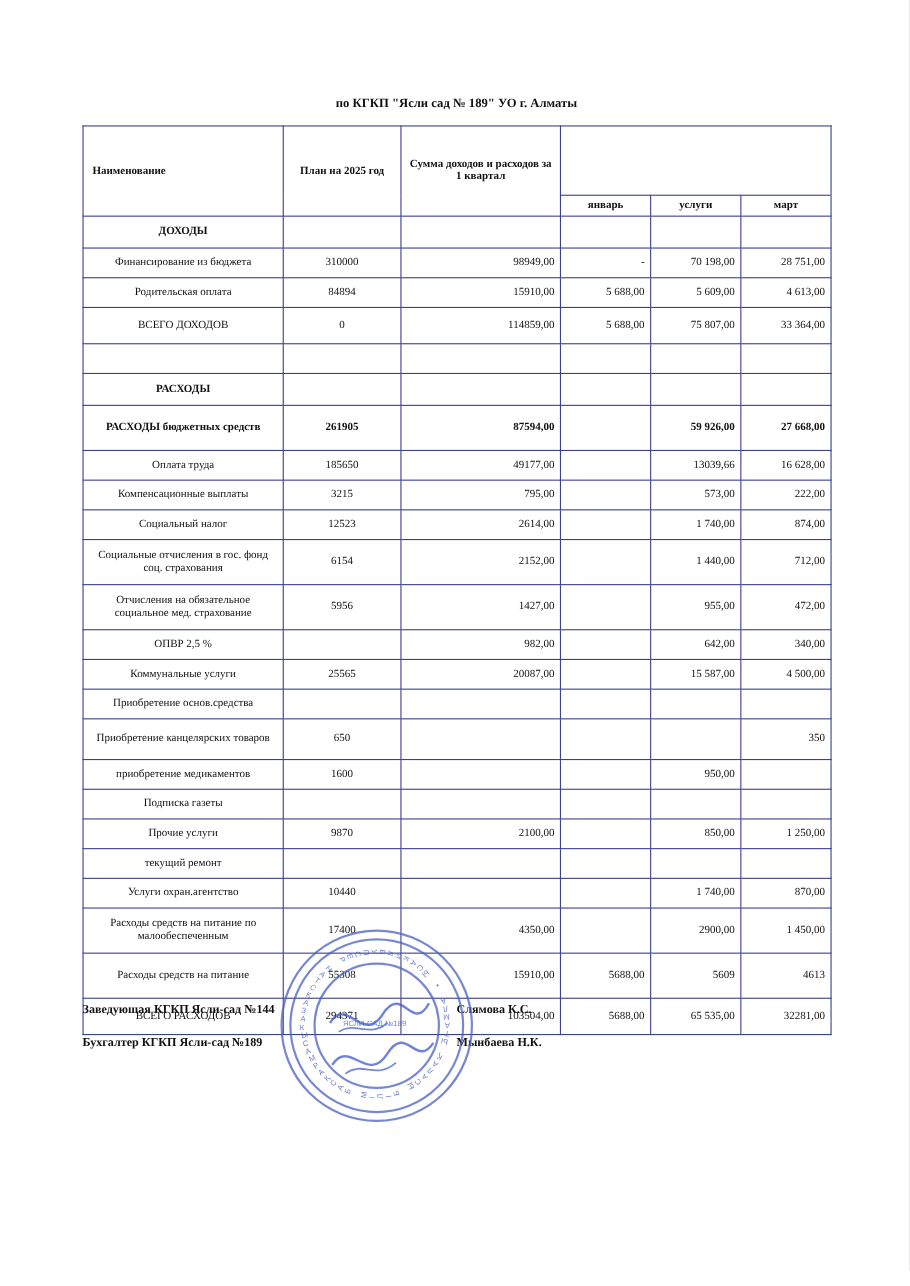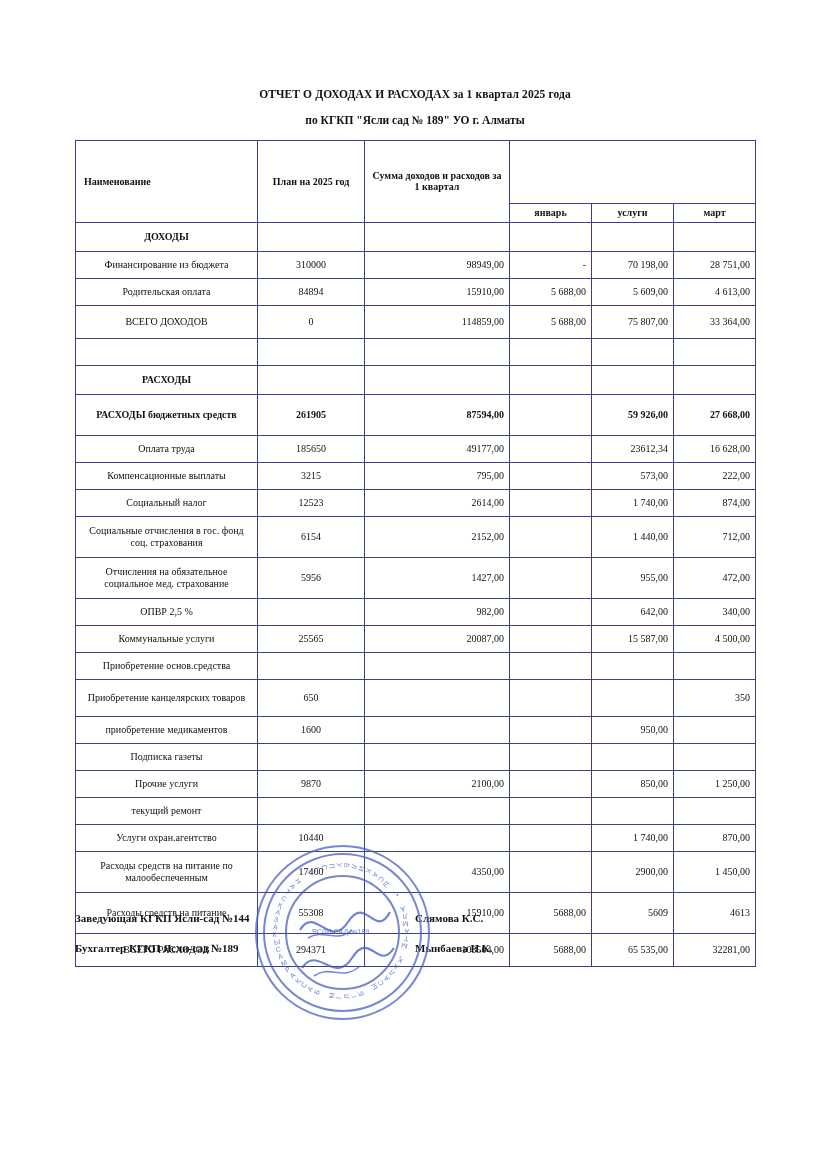--- a/index.html
+++ b/index.html
@@ -172,21 +172,20 @@
     top: 900px;
     opacity: 0.85;
   }
 </style>
 </head>
 <body>
 
 <div class="page">
 
   <div class="sheet">
-    <div class="title">ОТЧЕТ О ДОХОДАХ И РАСХОДАХ за 1 квартал 2025 года</div>
     <div class="subtitle">по  КГКП "Ясли сад № 189"   УО г. Алматы</div>
 
     <table class="report">
       <colgroup>
         <col class="c0">
           <col class="c1">
           <col class="c2">
           <col class="c3">
           <col class="c4">
           <col class="c5">
@@ -259,21 +258,21 @@
             <td class="numr">87594,00</td>
             <td class="numrr"></td>
             <td class="numrr">59 926,00</td>
             <td class="numrr">27 668,00</td>
           </tr>
           <tr class="normal">
             <td class="lbl">Оплата труда</td>
             <td class="num">185650</td>
             <td class="numr">49177,00</td>
             <td class="numrr"></td>
-            <td class="numrr">23612,34</td>
+            <td class="numrr">13039,66</td>
             <td class="numrr">16 628,00</td>
           </tr>
           <tr class="normal">
             <td class="lbl">Компенсационные выплаты</td>
             <td class="num">3215</td>
             <td class="numr">795,00</td>
             <td class="numrr"></td>
             <td class="numrr">573,00</td>
             <td class="numrr">222,00</td>
           </tr>

